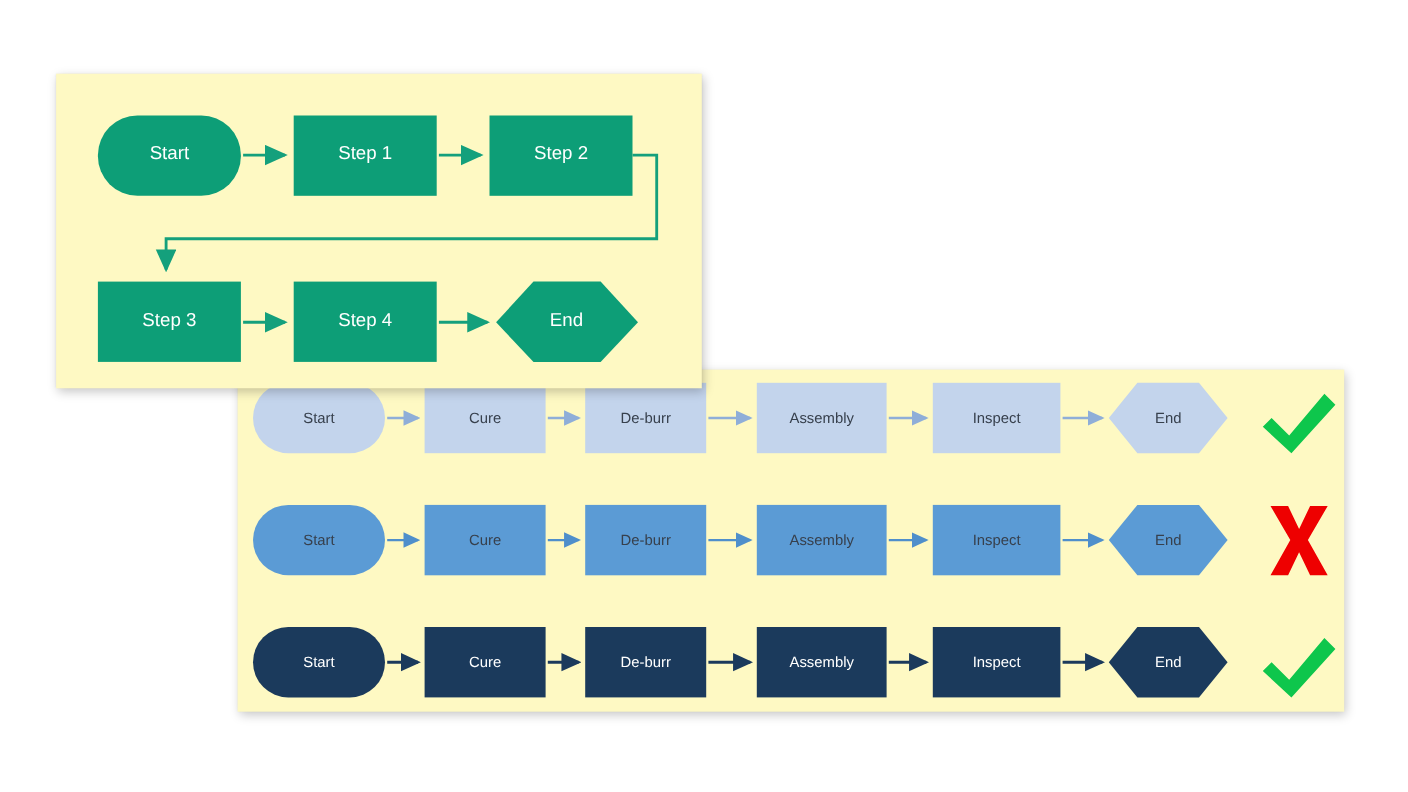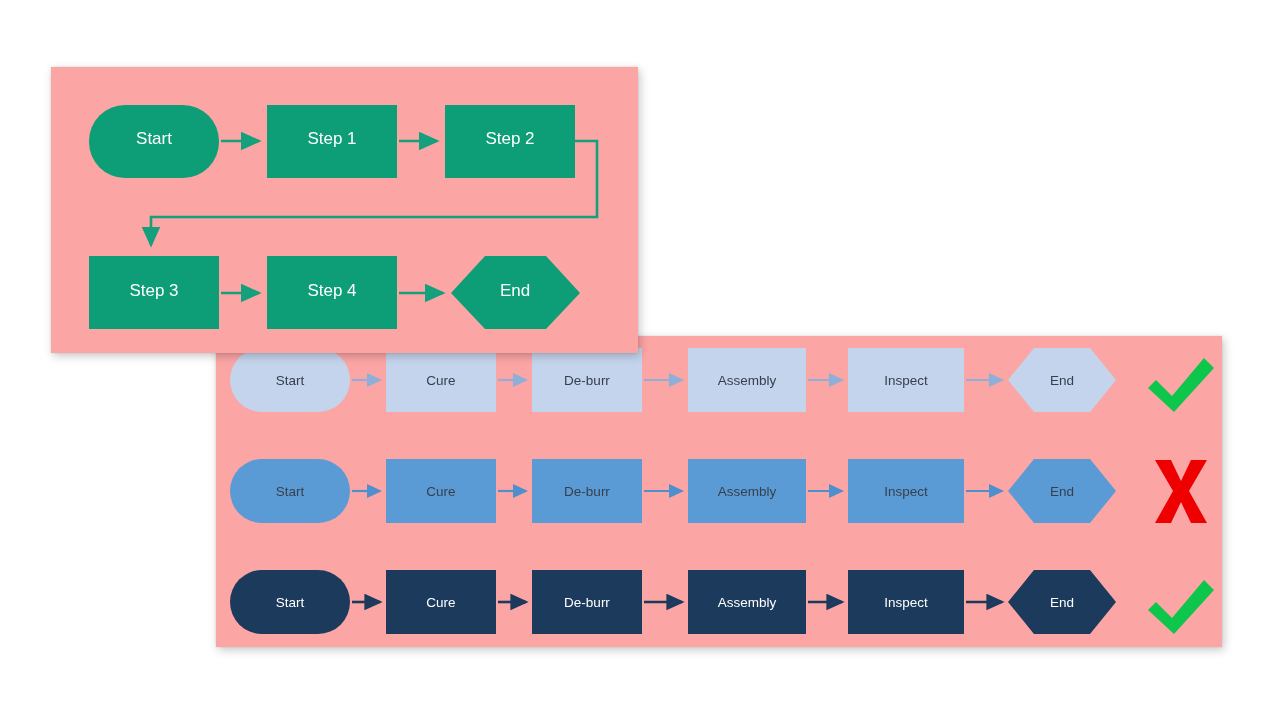--- a/index.html
+++ b/index.html
@@ -11,21 +11,21 @@
     height: 720px;
     background: #ffffff;
     font-family: "Liberation Sans", sans-serif;
     overflow: hidden;
     position: relative;
   }
 
   
   .card {
     position: absolute;
-    background: #fca5a5;
+    background: #fef9c3;
     box-shadow: 2px 3px 9px rgba(0,0,0,0.22), 0 0 2px rgba(0,0,0,0.10);
   }
 
   #top-card {
     left: 51px;
     top: 67px;
     width: 587px;
     height: 286px;
     z-index: 20;
   }

